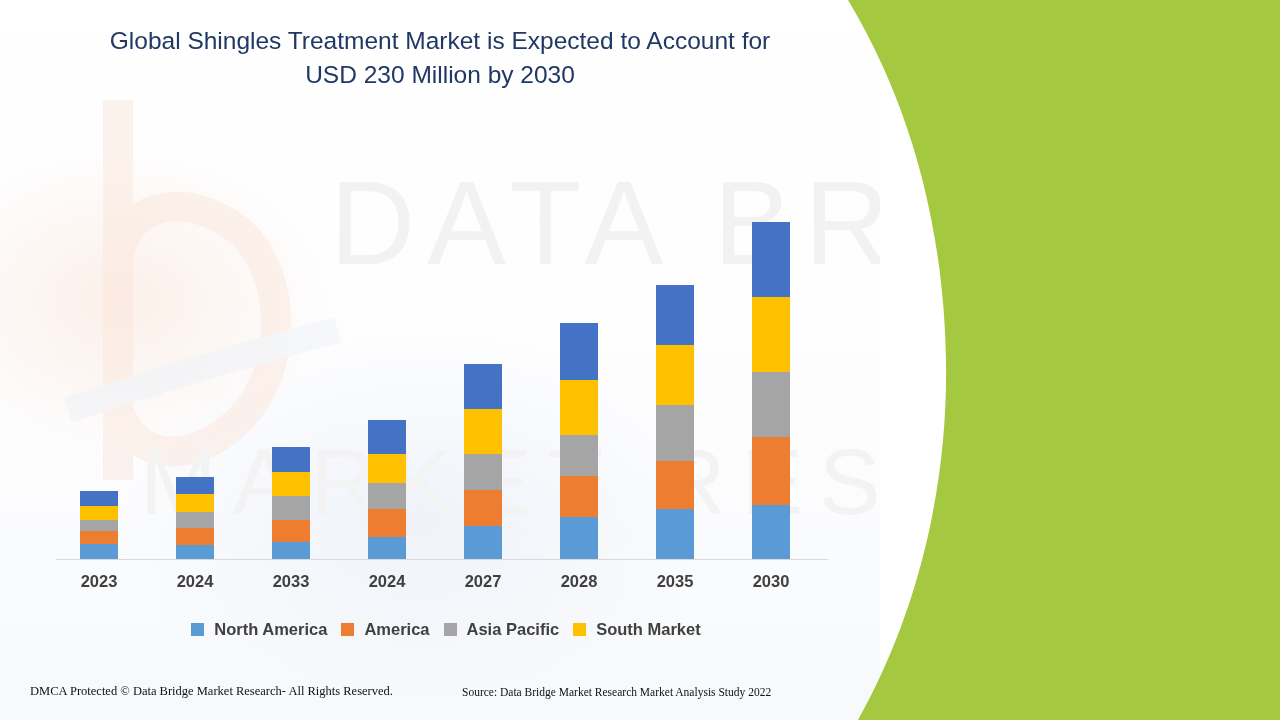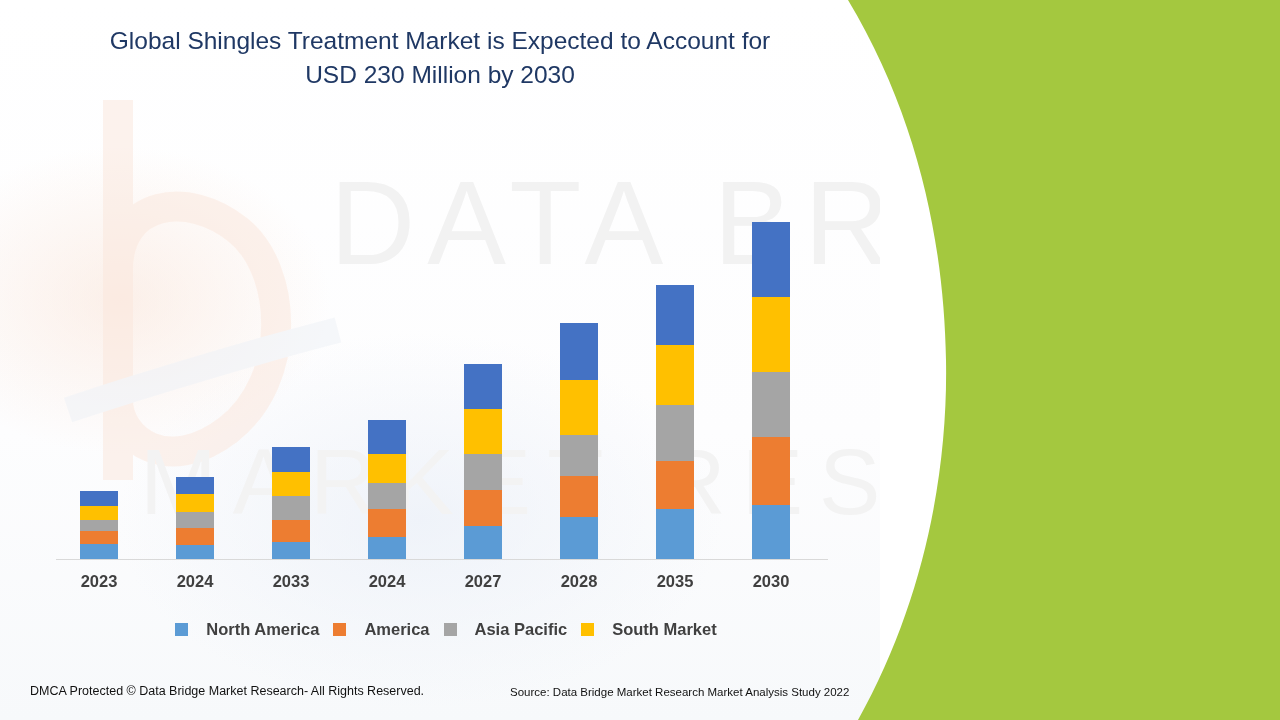--- a/index.html
+++ b/index.html
@@ -42,29 +42,29 @@
   .axis-line{position:absolute;left:0;bottom:0;width:772px;height:1px;background:#d9d9d9;}
   .bar{position:absolute;bottom:1px;width:38px;}
   .seg{width:100%;display:block;}
   .xlabels{position:absolute;left:56px;top:572px;width:772px;height:24px;}
   .xlab{position:absolute;width:76px;text-align:center;color:#404040;
         font-size:16.5px;font-weight:bold;}
 
   
   .legend{position:absolute;left:56px;top:616px;width:780px;height:26px;
           display:flex;align-items:center;justify-content:center;gap:14px;}
-  .lg-item{display:flex;align-items:center;gap:18px;}
+  .lg-item{display:flex;align-items:center;gap:10px;}
   .lg-sw{width:13px;height:13px;display:block;}
   .lg-tx{color:#404040;font-size:16.5px;font-weight:bold;white-space:nowrap;}
 
   
   .footer{position:absolute;left:0;top:681px;width:880px;height:28px;
-          font-family:Liberation Sans, sans-serif;font-size:12.5px;color:#111;}
+          font-family:Liberation Serif, serif;font-size:12.5px;color:#111;}
   .f-left{position:absolute;left:30px;top:3px;white-space:nowrap;}
-  .f-right{position:absolute;left:462px;top:5px;white-space:nowrap;font-size:11.5px;margin-left:48px;}
+  .f-right{position:absolute;left:462px;top:5px;white-space:nowrap;font-size:11.5px;}
 
   
   .green-panel{position:absolute;left:830px;top:0;width:450px;height:720px;}
   .green-svg{position:absolute;left:0;top:0;}
 </style>
 </head>
 <body>
 
 <div id="stage">
 

